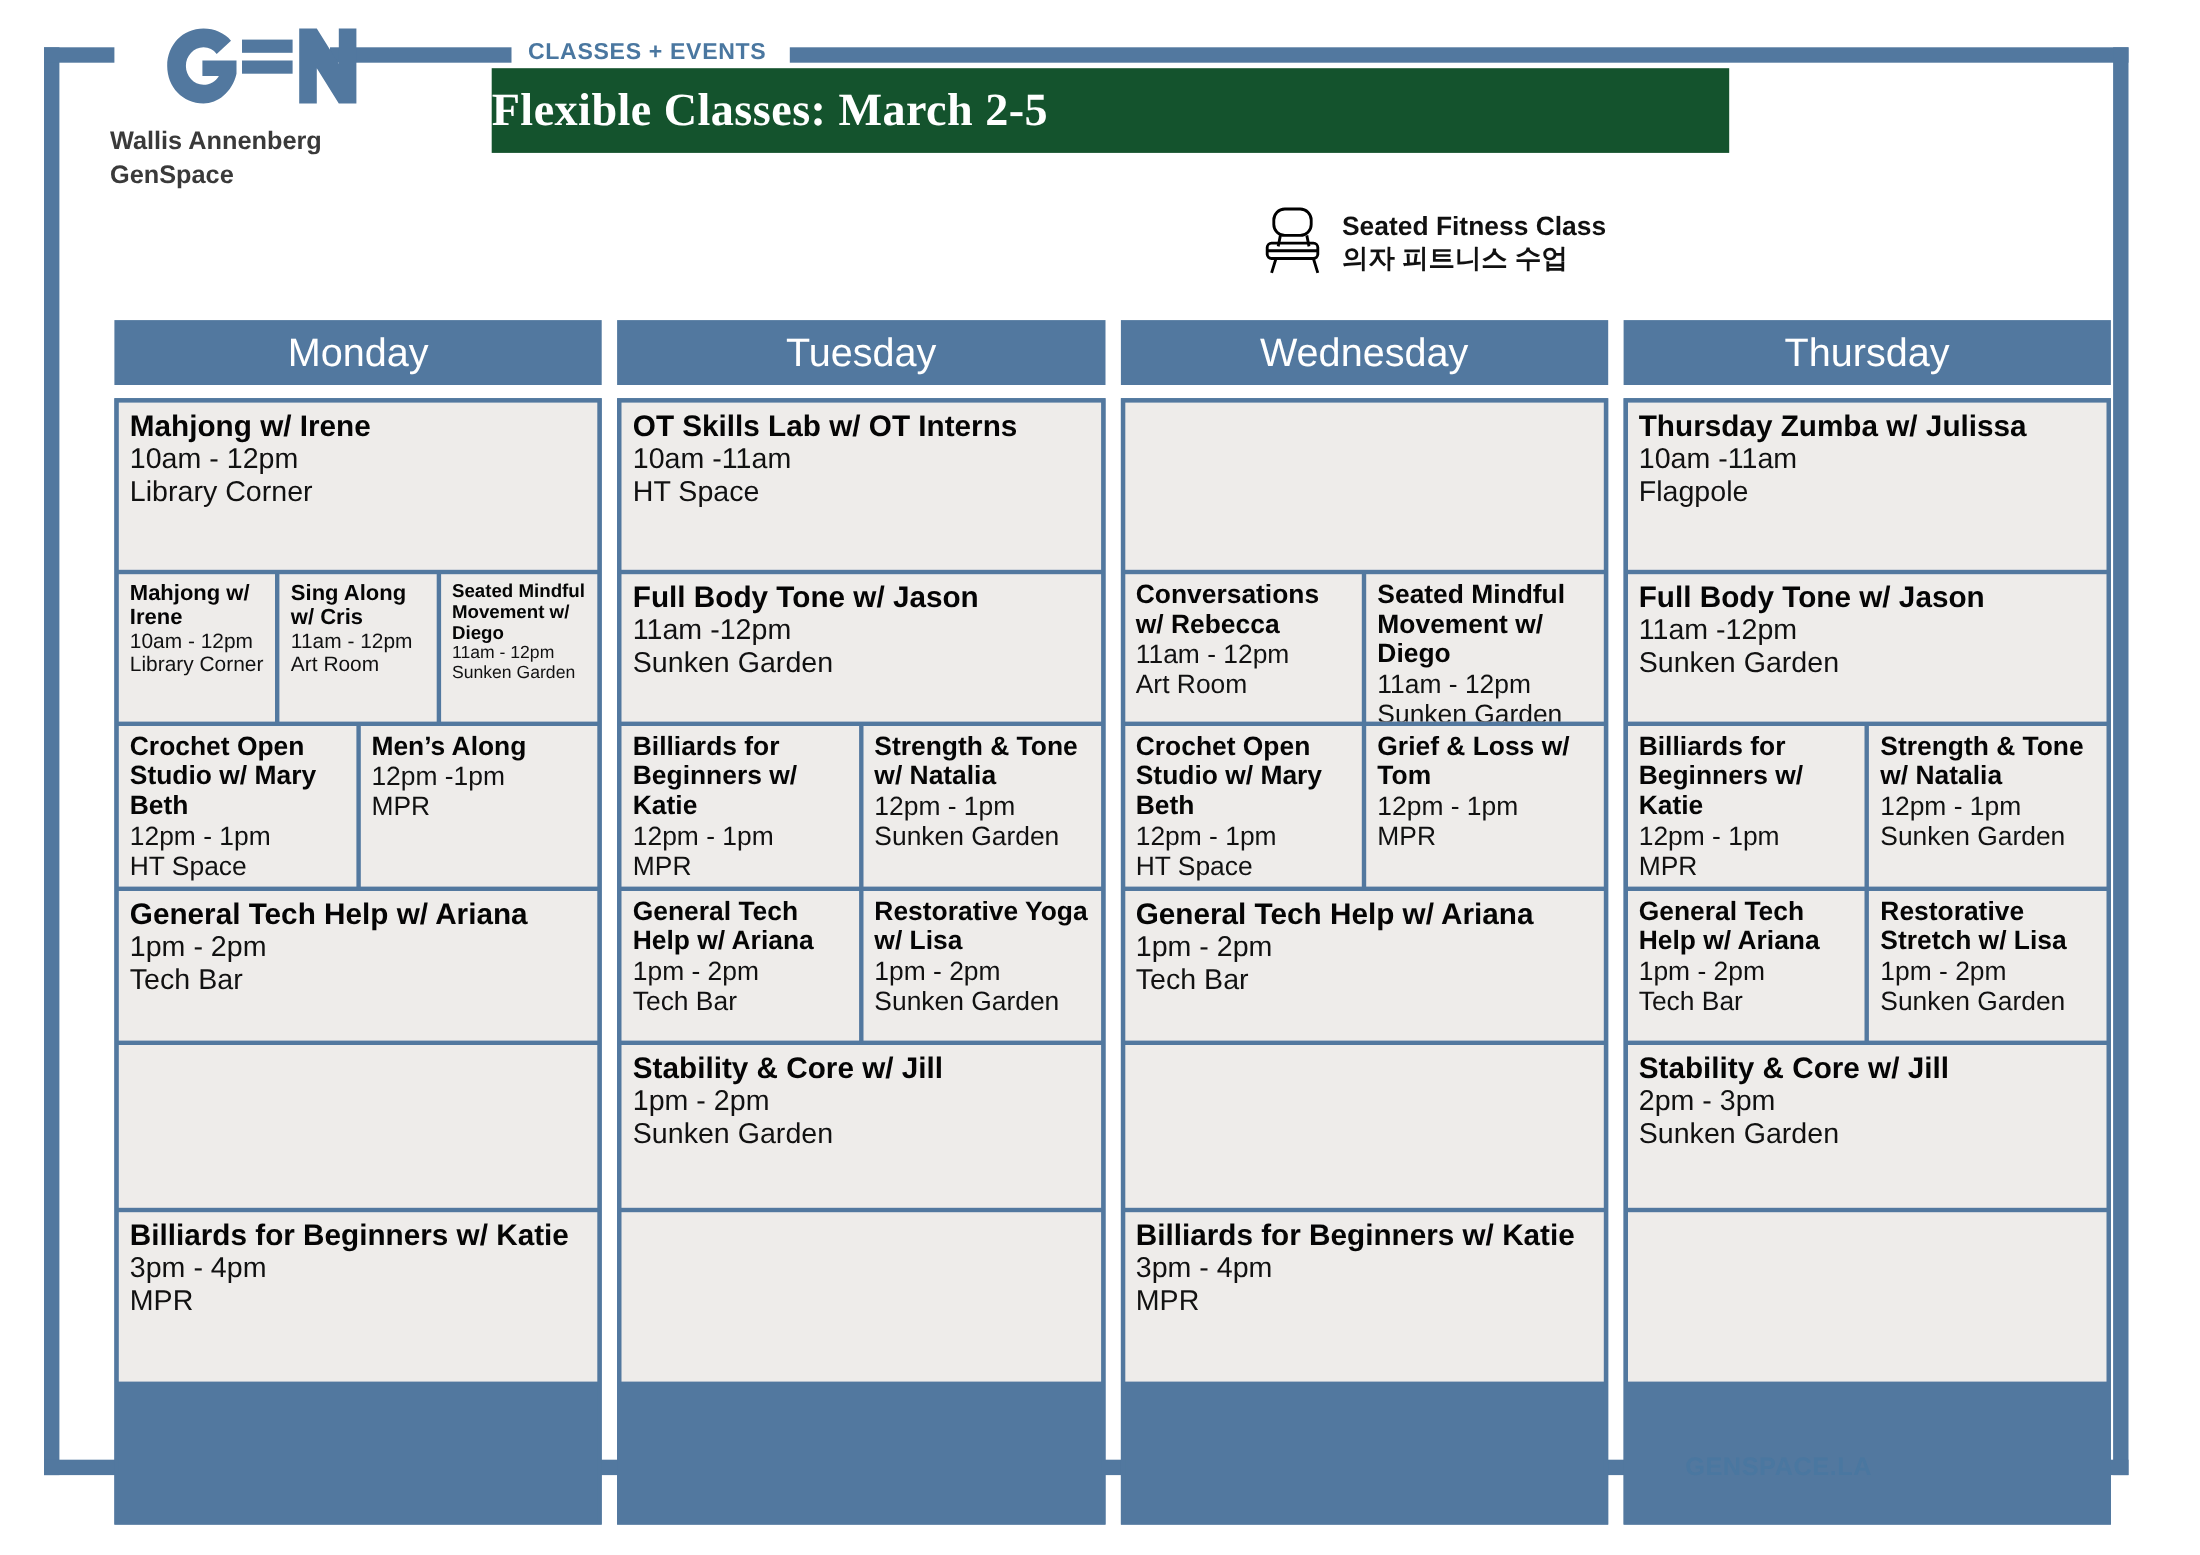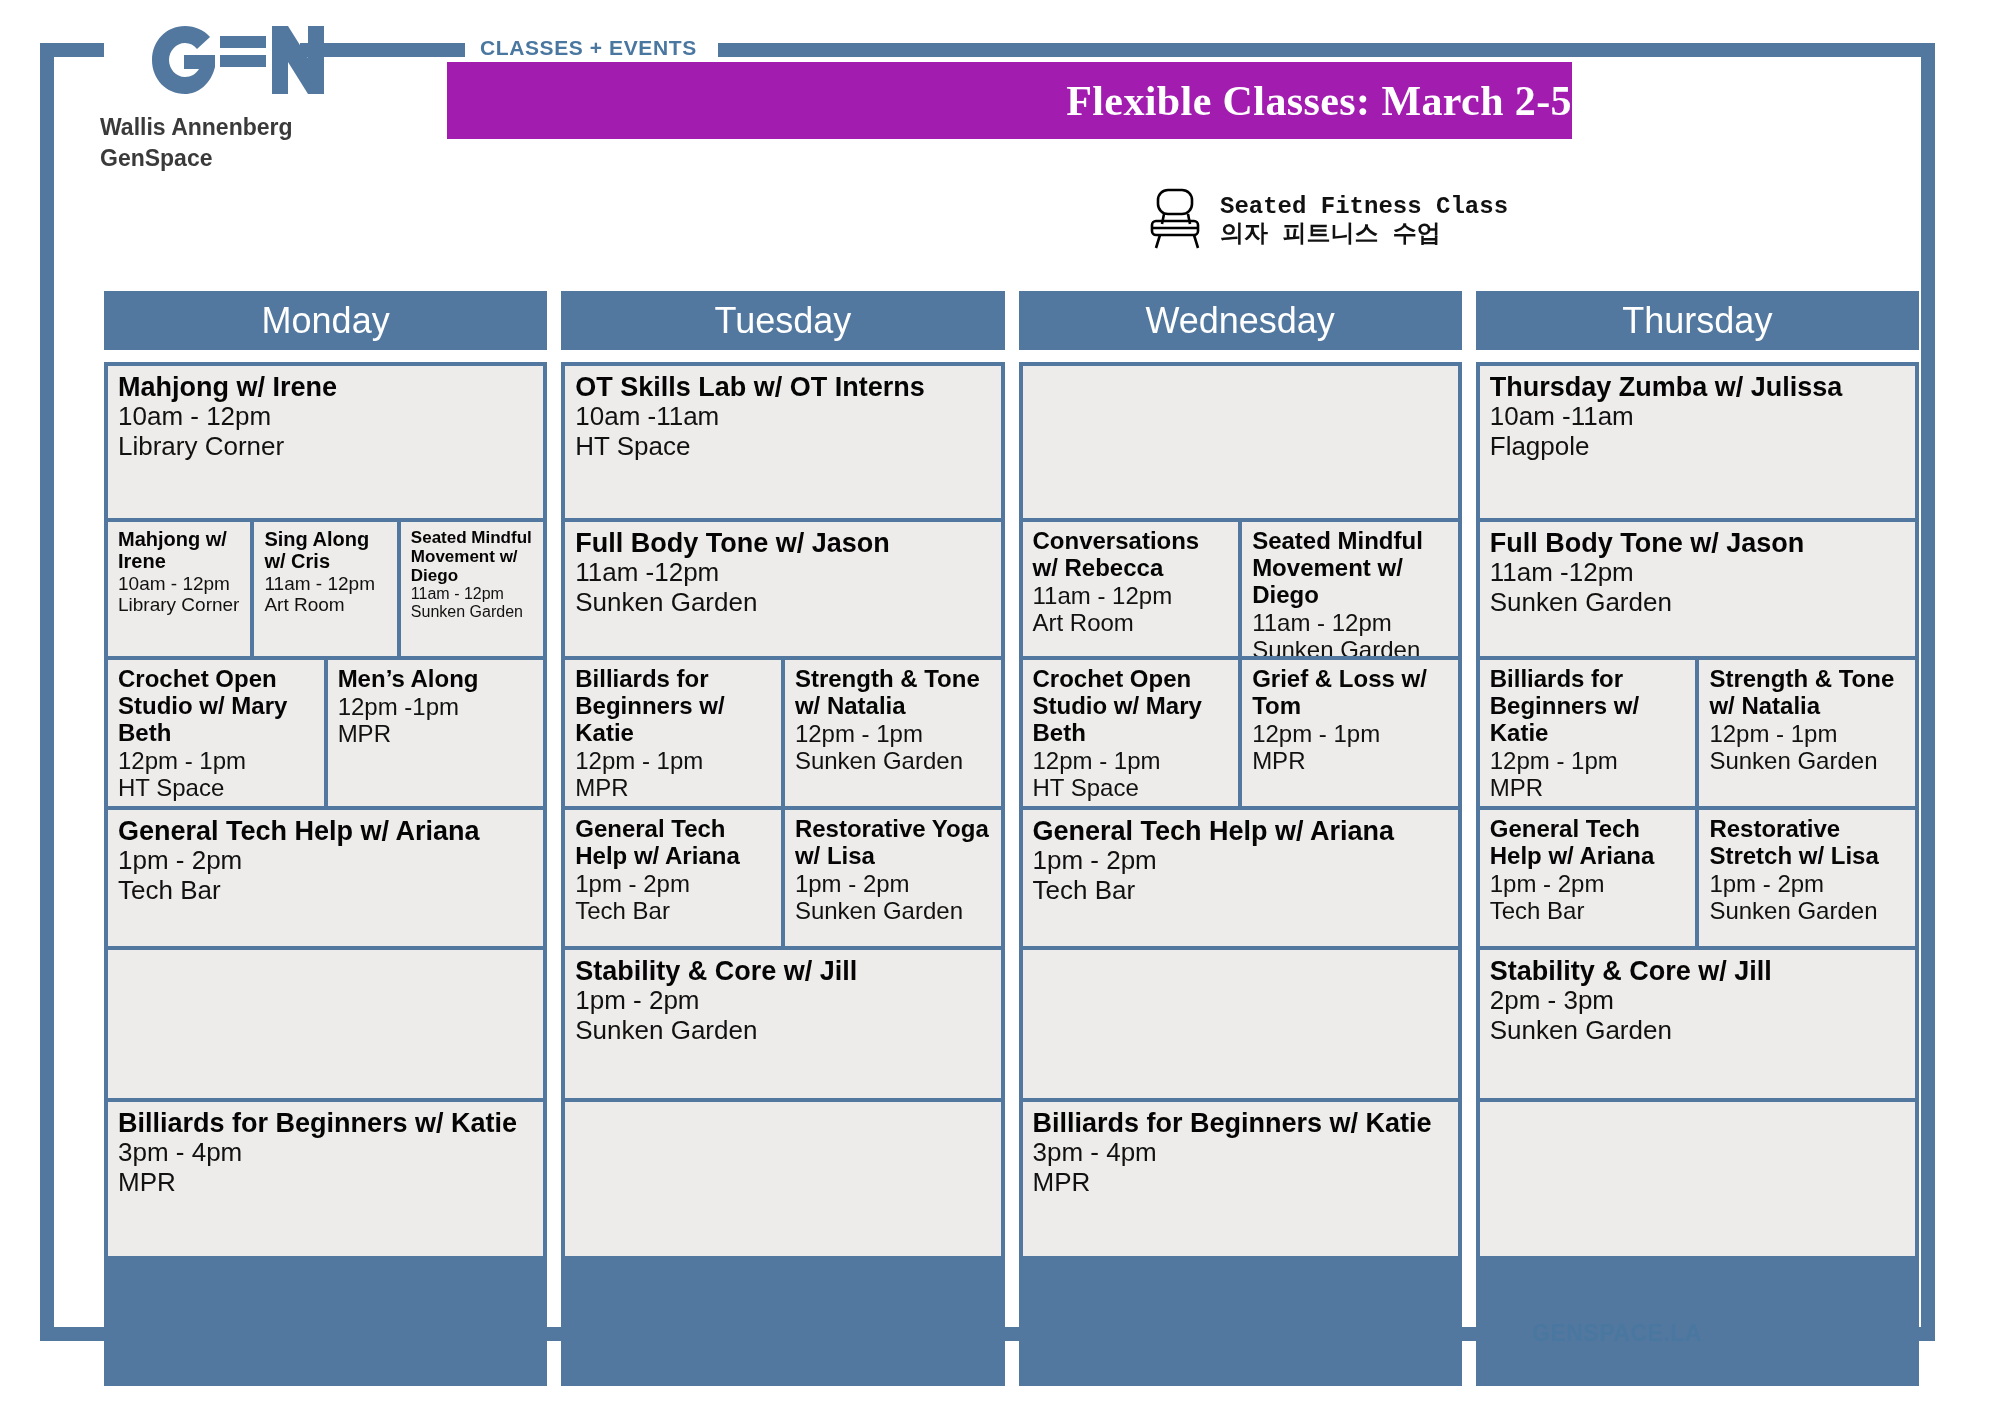--- a/index.html
+++ b/index.html
@@ -33,32 +33,32 @@
   
   .logo{position:absolute;left:100px;top:24px;width:230px;}
   .logo-mark{height:72px;}
   .logo-words{
     margin-top:16px;color:#3a3a3a;font-weight:bold;font-size:23px;line-height:1.35;
   }
 
   
   .title-bar{
     position:absolute;left:447px;top:62px;width:1125px;height:77px;
-    background:#a21caf;display:flex;align-items:center;justify-content:flex-end;
+    background:#14532d;display:flex;align-items:center;justify-content:flex-start;
   }
   .title-bar span{
     color:#ffffff;font-family:"Liberation Serif", serif;font-weight:bold;
     font-size:42px;letter-spacing:.4px;
   }
 
   
   .legend{
     position:absolute;left:1148px;top:188px;display:flex;align-items:center;gap:14px;
   }
-  .legend-text{line-height:1.18;font-family:Liberation Mono, monospace;}
+  .legend-text{line-height:1.18;}
   .legend-text div{font-weight:bold;font-size:24px;color:#111;}
 
   
   .cal{
     position:absolute;left:104px;top:291px;width:1815px;
     display:grid;grid-template-columns:repeat(4,1fr);column-gap:14px;
   }
   .day-col{display:flex;flex-direction:column;}
   .day-head{
     background:#52789f;height:59px;display:flex;align-items:center;justify-content:center;

